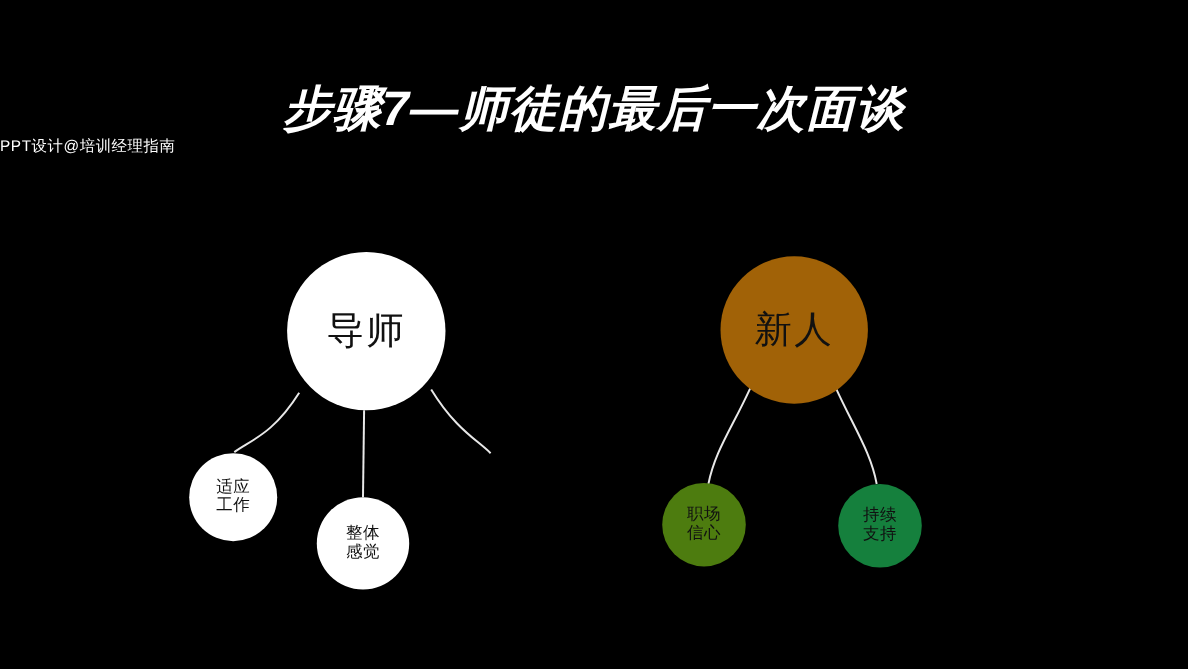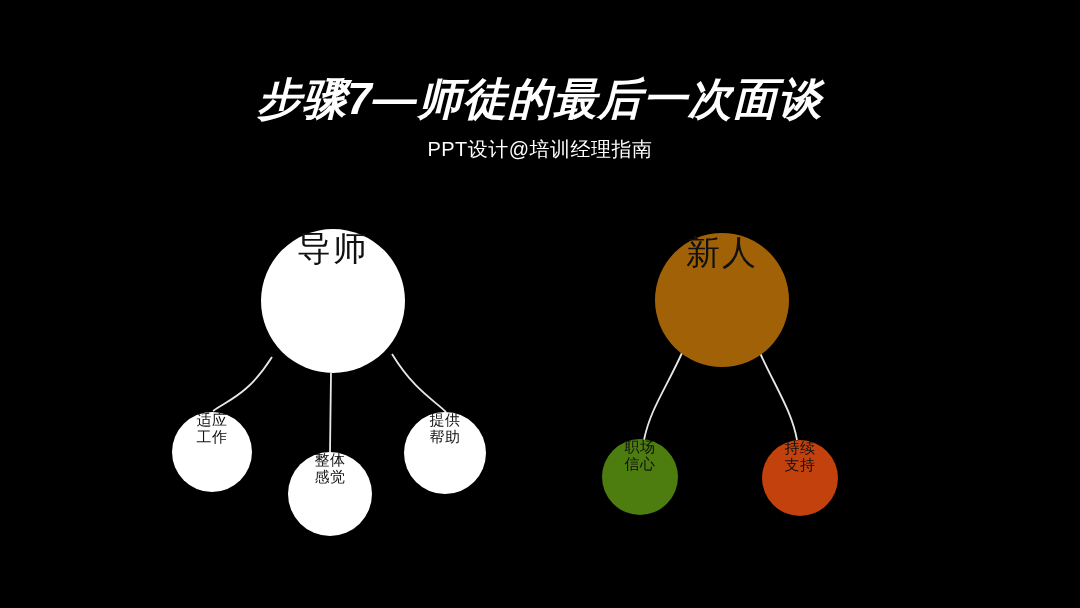--- a/index.html
+++ b/index.html
@@ -28,40 +28,40 @@
     color: #ffffff;
     font-size: 44px;
     font-weight: bold;
     letter-spacing: 1px;
     font-style: italic;
     white-space: nowrap;
   }
   .subtitle {
     position: absolute;
     left: 0;
-    top: 136px;
+    top: 124px;
     width: 1080px;
-    text-align: center;
+    text-align: left;
     color: #ffffff;
-    font-size: 20px;
+    font-size: 14px;
     letter-spacing: 0.5px;
     white-space: nowrap;
   }
   #edges {
     position: absolute;
     left: 0;
     top: 0;
     width: 1080px;
     height: 608px;
   }
   .node {
     position: absolute;
     border-radius: 50%;
     display: flex;
-    align-items: flex-start;
+    align-items: center;
     justify-content: center;
     text-align: center;
     color: #111111;
     box-sizing: border-box;
   }
   .node-label {
     display: block;
     line-height: 1.12;
     white-space: pre-line;
   }
@@ -97,32 +97,28 @@
   <div class="node leaf" id="node-mentor-leaf-0" style="left: 172px; top: 412px; width: 80px; height: 80px; background: rgb(255, 255, 255);">
     <span class="node-label">适应
 工作</span>
   </div>
 
   <div class="node leaf" id="node-mentor-leaf-1" style="left: 288px; top: 452px; width: 84px; height: 84px; background: rgb(255, 255, 255);">
     <span class="node-label">整体
 感觉</span>
   </div>
 
-  <div class="node leaf" id="node-mentor-leaf-2" style="left: 404px; top: 412px; width: 82px; height: 82px; background: rgb(255, 255, 255);">
-    <span class="node-label">提供
-帮助</span>
-  </div>
 
   <div class="node hub" id="node-newcomer-hub" style="left: 655px; top: 233px; width: 134px; height: 134px; background: #a16207;">
     <span class="node-label">新人</span>
   </div>
 
   <div class="node leaf" id="node-newcomer-leaf-0" style="left: 602px; top: 439px; width: 76px; height: 76px; background: #4d7c0f;">
     <span class="node-label">职场
 信心</span>
   </div>
 
-  <div class="node leaf" id="node-newcomer-leaf-1" style="left: 762px; top: 440px; width: 76px; height: 76px; background: #c2410c;">
+  <div class="node leaf" id="node-newcomer-leaf-1" style="left: 762px; top: 440px; width: 76px; height: 76px; background: #15803d;">
     <span class="node-label">持续
 支持</span>
   </div>
 
 </div>
 
 </body></html>

